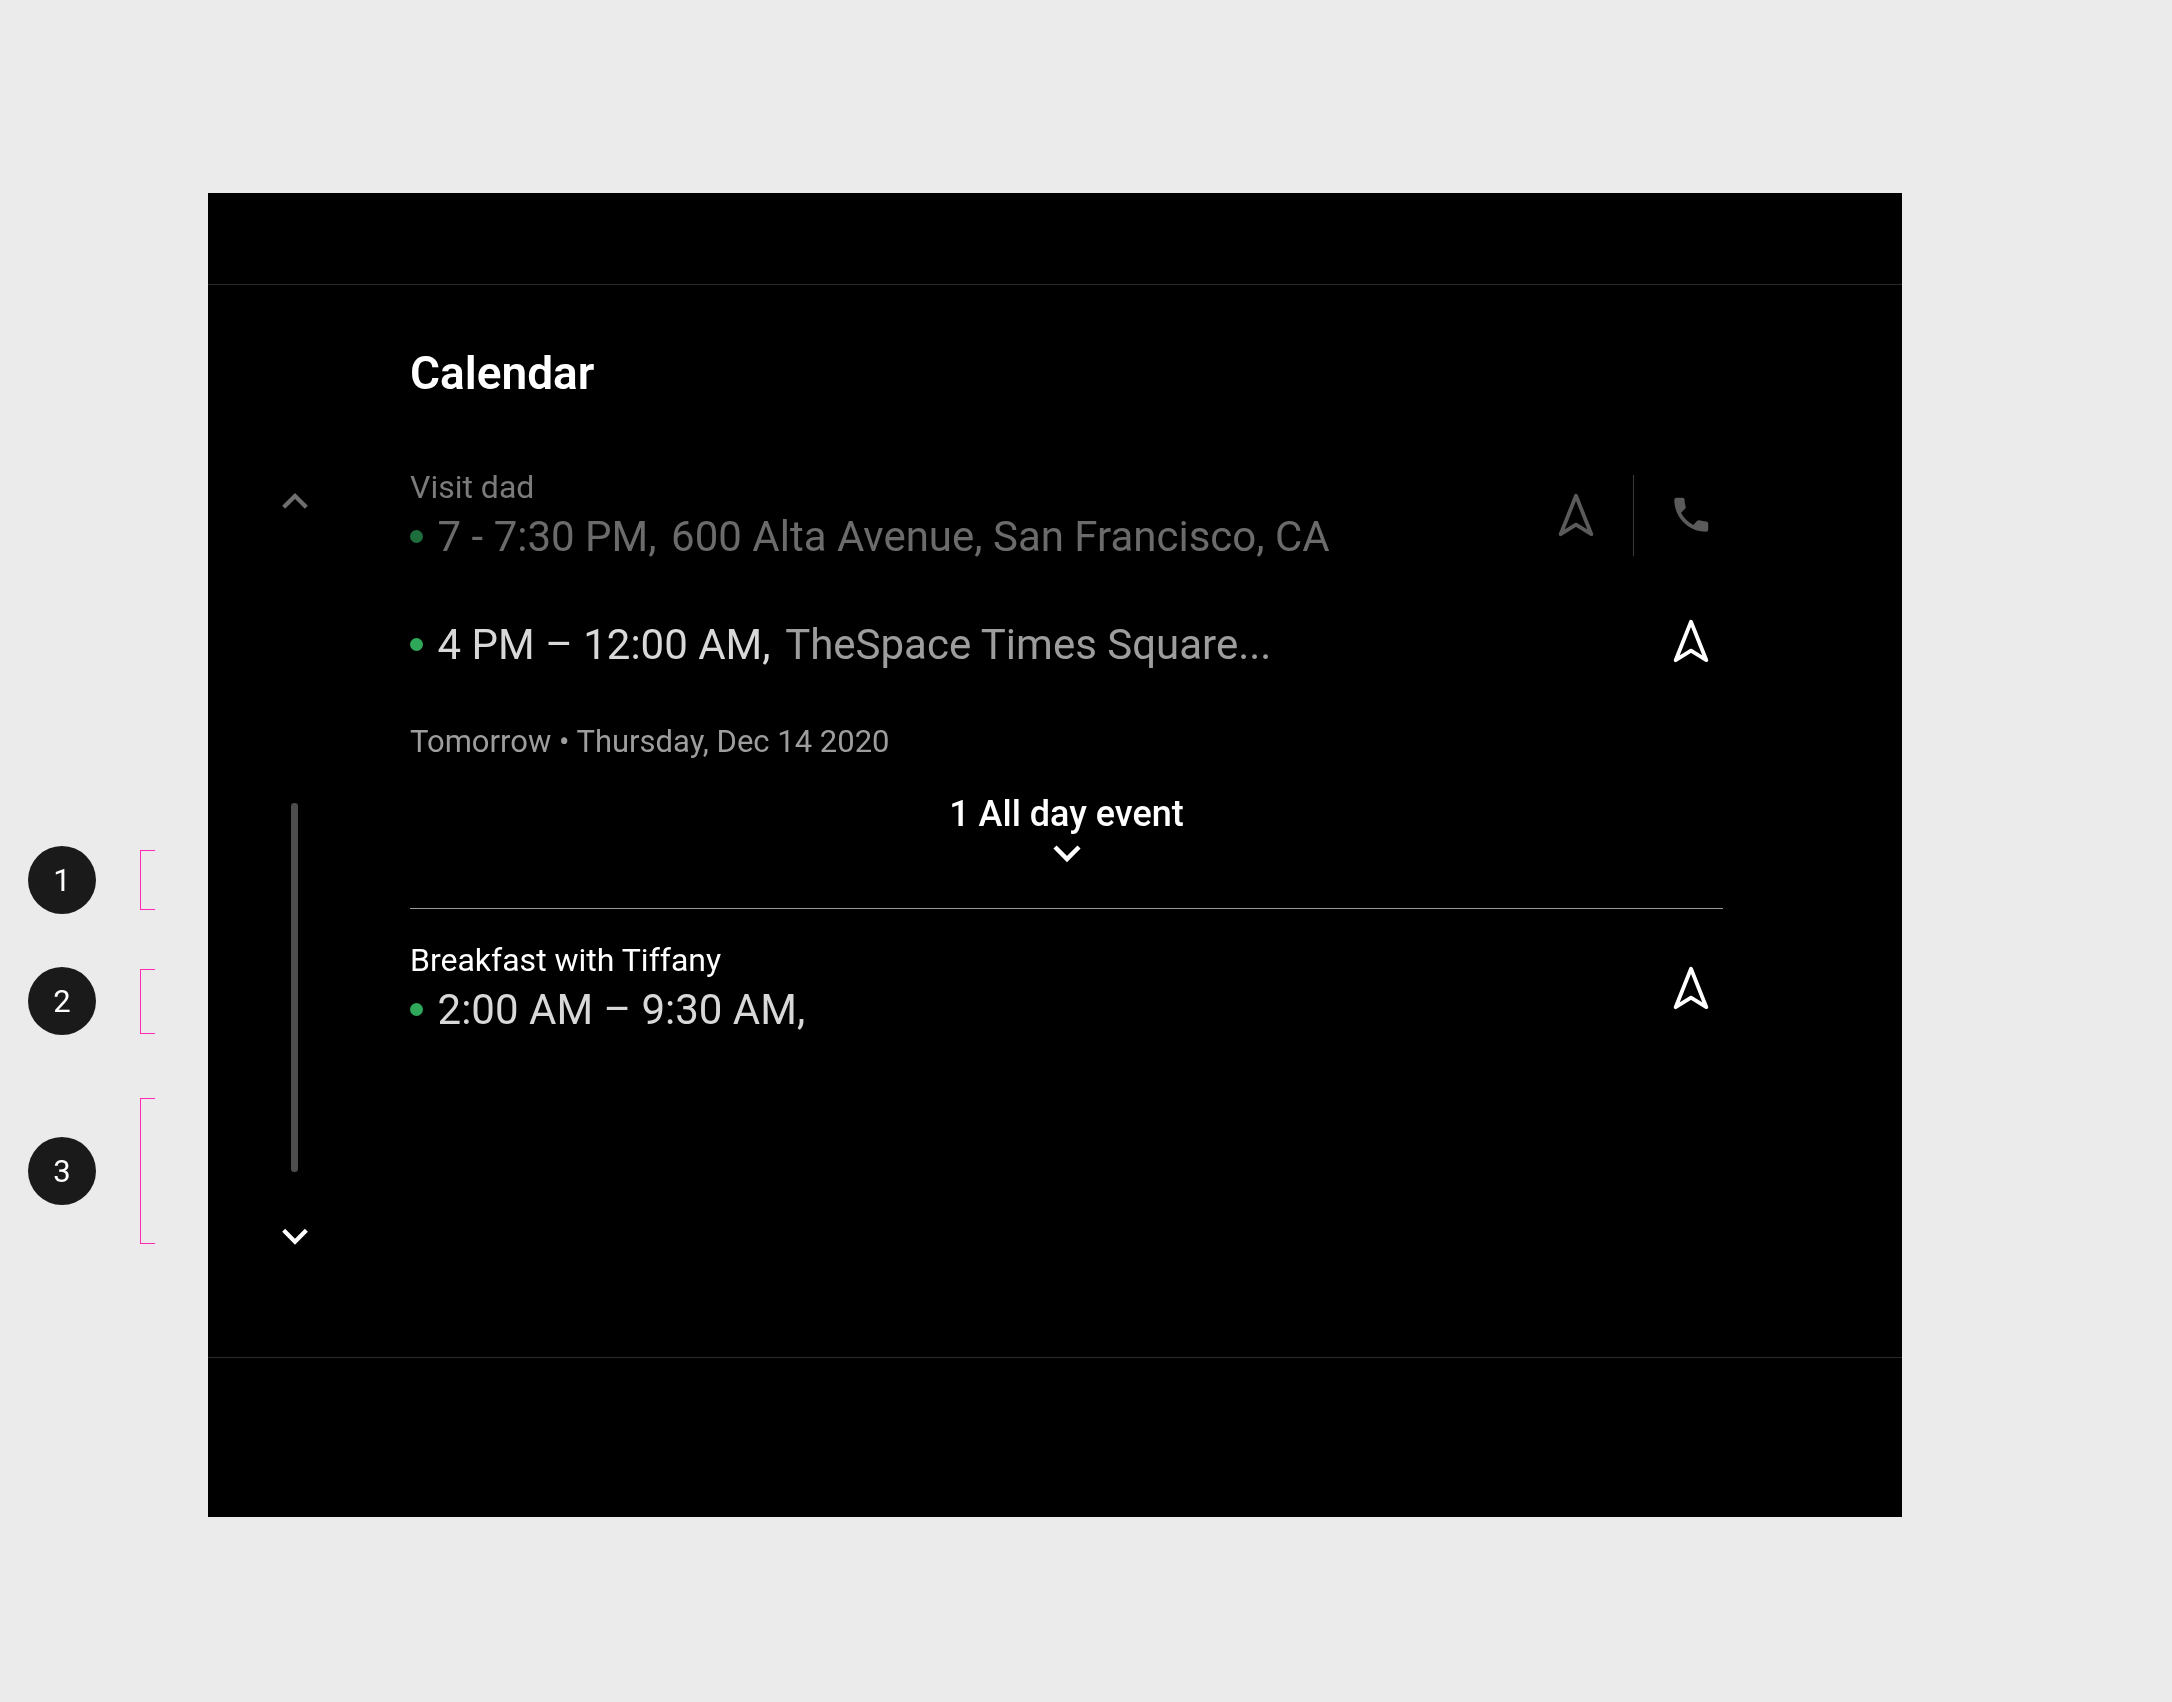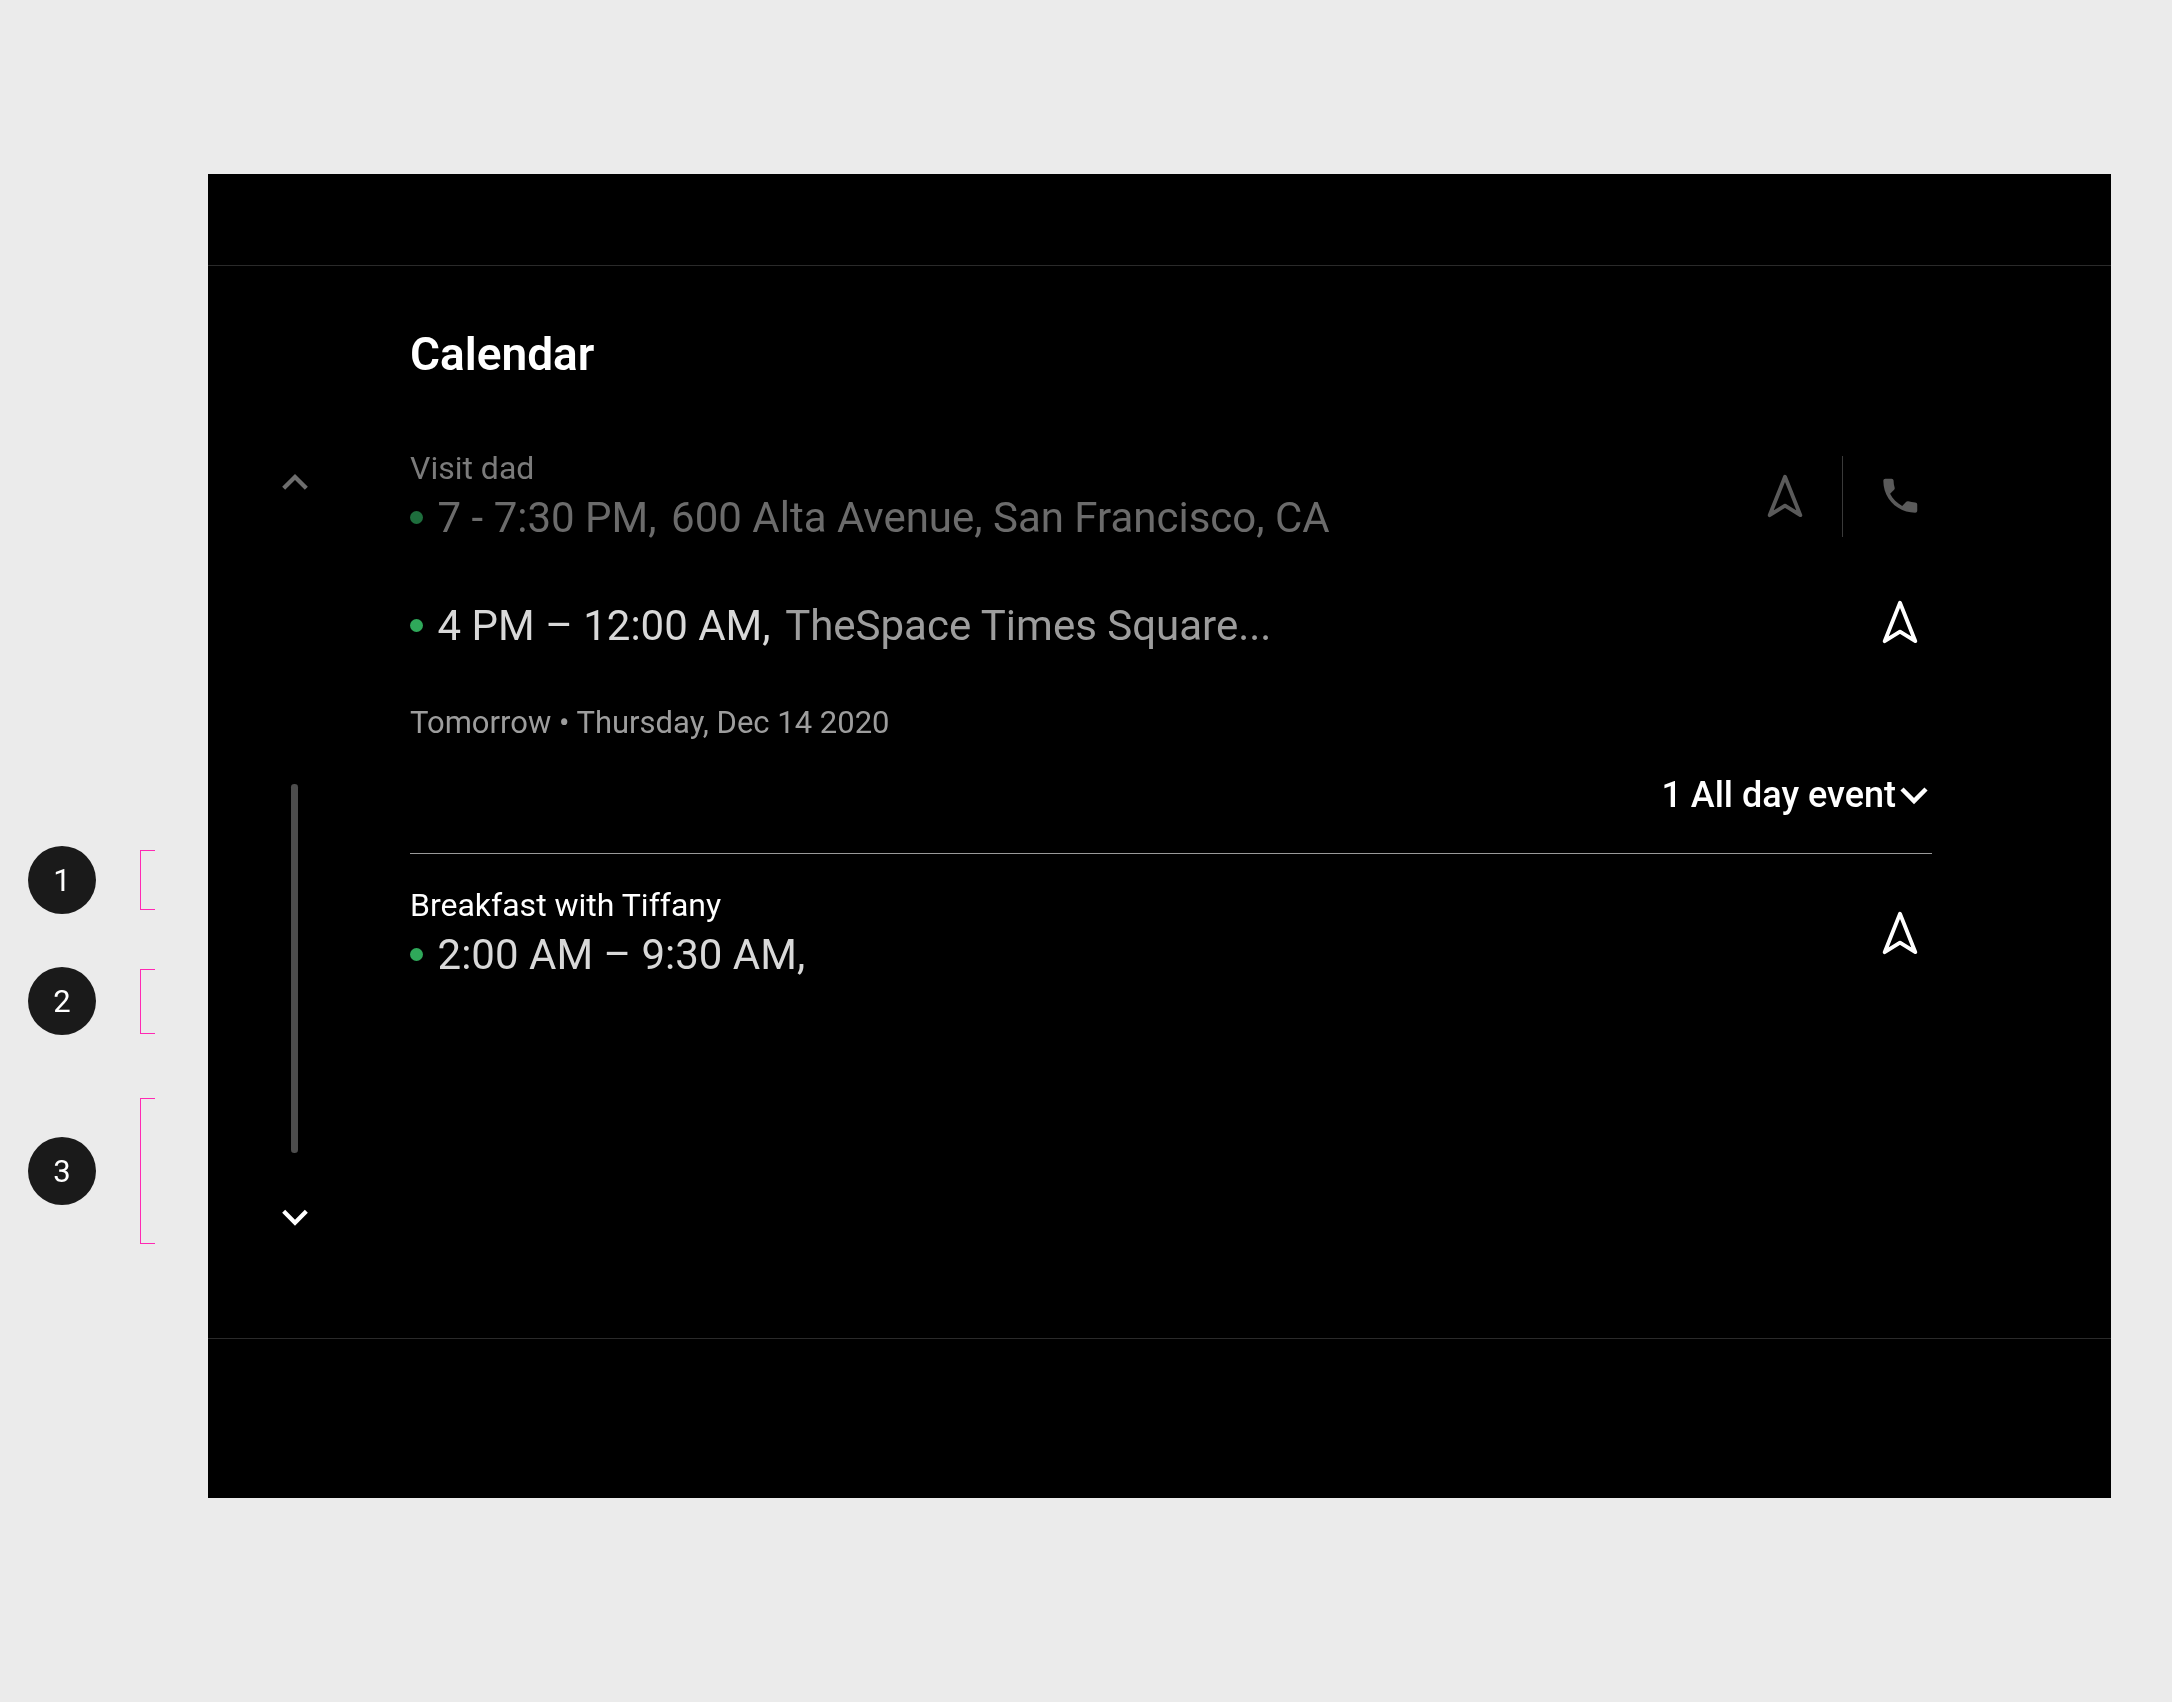--- a/index.html
+++ b/index.html
@@ -14,22 +14,22 @@
     position: relative;
     width: 2172px;
     height: 1702px;
     background: #ebebeb;
   }
 
   
   .device {
     position: absolute;
     left: 208px;
-    top: 174px;
-    width: 1903px;
+    top: 193px;
+    width: 1694px;
     height: 1324px;
     background: #000;
     color: #fff;
   }
   .device .topline {
     position: absolute;
     left: 0; right: 0;
     top: 91px;
     height: 0.8px;
     background: #2a2a2a;
@@ -116,20 +116,21 @@
   }
 
   .allday-row {
     display: flex;
     align-items: center;
     justify-content: flex-end;
     font-size: 36px;
     font-weight: 500;
     color: #fff;
     padding-bottom: 37px;
+    flex-direction: column;
   }
   .list-divider {
     height: 0.8px;
     background: #9a9a9a;
     width: 100%;
     margin-bottom: 33px;
   }
 
   .scrollbar {
     position: absolute;

